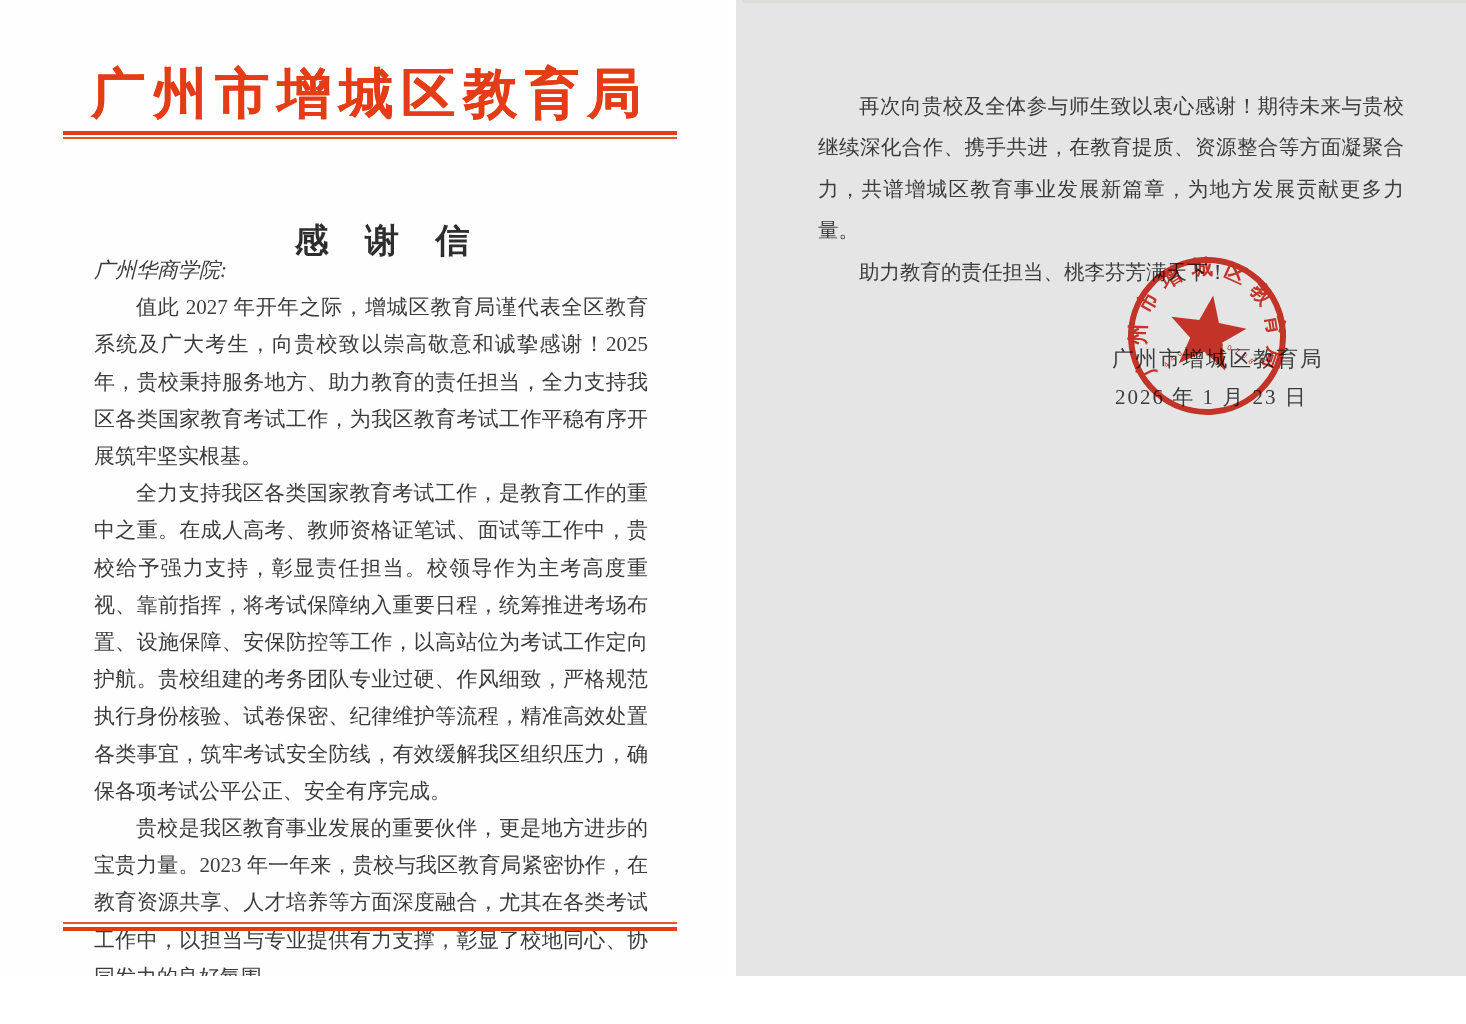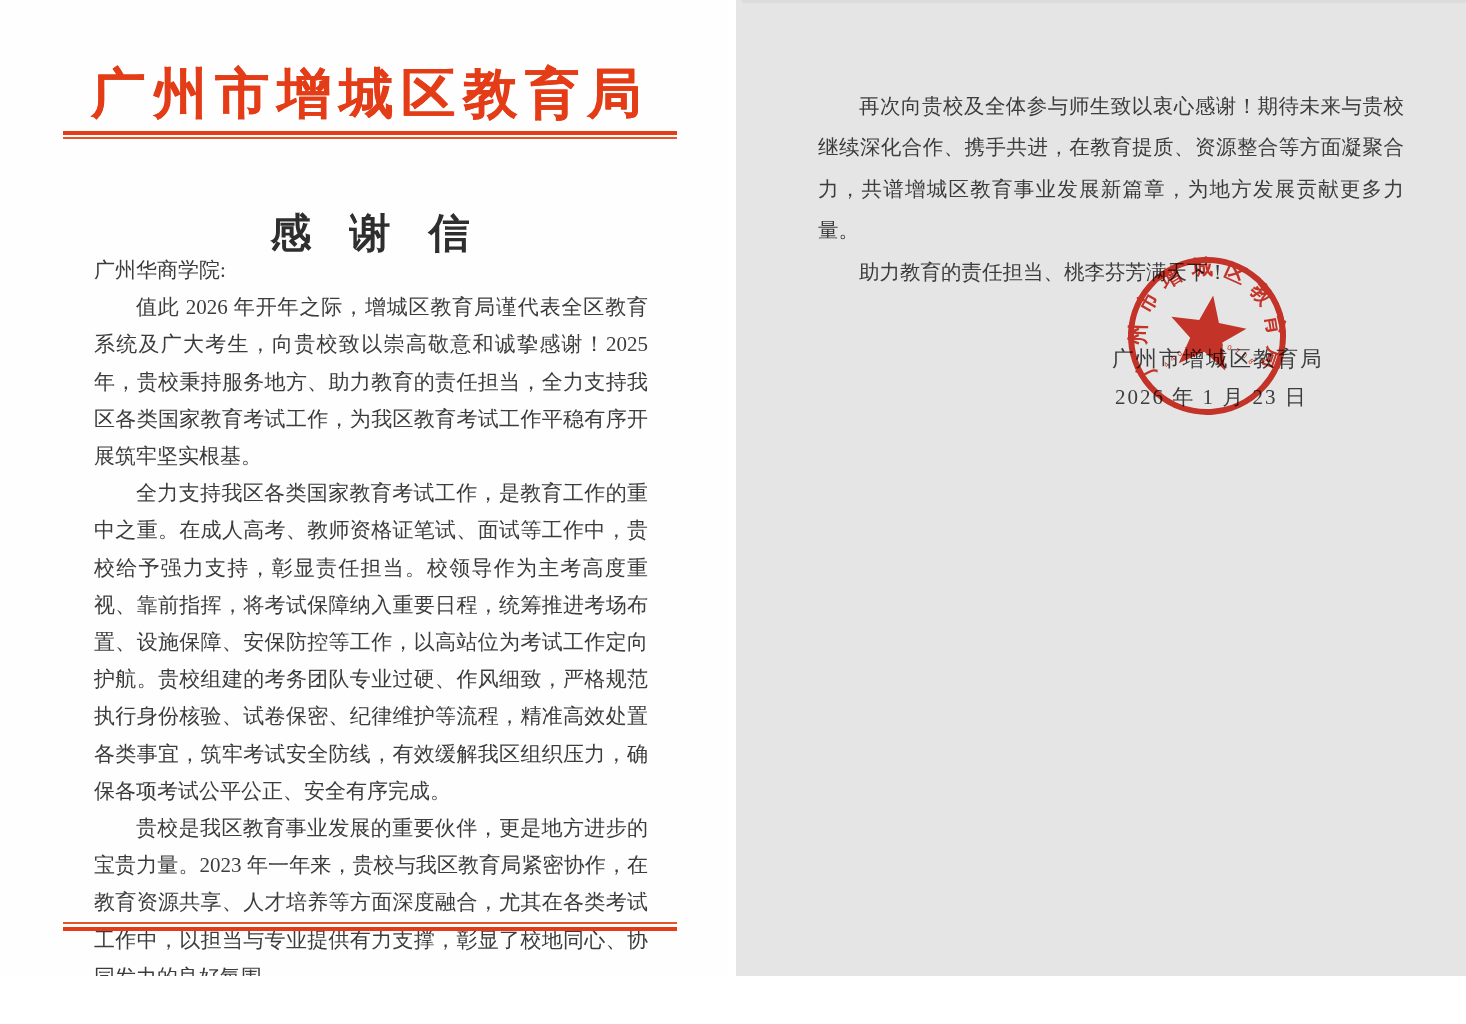--- a/index.html
+++ b/index.html
@@ -68,41 +68,41 @@
     top: 922px;
     height: 3px;
     border-top: 2px solid #e4542c;
     border-bottom: 4px solid #e43c16;
   }
   .title {
     position: absolute;
     top: 206px;
     left: 63px;
     width: 614px;
-    margin: 0;
+    margin: 12px;
     text-align: center;
-    font-size: 41px;
+    font-size: 34px;
     font-weight: bold;
     color: #2e2e2e;
     letter-spacing: 14px;
     padding-left: 14px;
     box-sizing: border-box;
   }
   .body1 {
     position: absolute;
     top: 252px;
     left: 94px;
     width: 554px;
     font-size: 21px;
     line-height: 37.2px;
     color: #3c3c3c;
     text-align: justify;
   }
   .body1 p { margin: 0; }
-  .salutation { text-indent: 0; }
+  .salutation { text-indent: 0; font-style: italic; }
   .para { text-indent: 2em; }
   
   .body2 {
     position: absolute;
     top: 86px;
     left: 82px;
     width: 586px;
     font-size: 20.5px;
     line-height: 41.4px;
     color: #3c3c3c;
@@ -158,21 +158,21 @@
   <section class="page page-left">
 
     <h1 class="org">广州市增城区教育局</h1>
 
     <div class="rule rule-top"></div>
 
     <h2 class="title">感 谢 信</h2>
 
     <div class="body1">
       <p class="salutation">广州华商学院:</p>
-      <p class="para">值此 2026 年开年之际，增城区教育局谨代表全区教育系统及广大考生，向贵校致以崇高敬意和诚挚感谢！2025 年，贵校秉持服务地方、助力教育的责任担当，全力支持我区各类国家教育考试工作，为我区教育考试工作平稳有序开展筑牢坚实根基。</p>
+      <p class="para">值此 2027 年开年之际，增城区教育局谨代表全区教育系统及广大考生，向贵校致以崇高敬意和诚挚感谢！2025 年，贵校秉持服务地方、助力教育的责任担当，全力支持我区各类国家教育考试工作，为我区教育考试工作平稳有序开展筑牢坚实根基。</p>
       <p class="para">全力支持我区各类国家教育考试工作，是教育工作的重中之重。在成人高考、教师资格证笔试、面试等工作中，贵校给予强力支持，彰显责任担当。校领导作为主考高度重视、靠前指挥，将考试保障纳入重要日程，统筹推进考场布置、设施保障、安保防控等工作，以高站位为考试工作定向护航。贵校组建的考务团队专业过硬、作风细致，严格规范执行身份核验、试卷保密、纪律维护等流程，精准高效处置各类事宜，筑牢考试安全防线，有效缓解我区组织压力，确保各项考试公平公正、安全有序完成。</p>
       <p class="para">贵校是我区教育事业发展的重要伙伴，更是地方进步的宝贵力量。2023 年一年来，贵校与我区教育局紧密协作，在教育资源共享、人才培养等方面深度融合，尤其在各类考试工作中，以担当与专业提供有力支撑，彰显了校地同心、协同发力的良好氛围。</p>
     </div>
 
     <div class="rule rule-bottom"></div>
   </section>
 
   <section class="page page-right">
 
     <div class="page-edge"></div>

